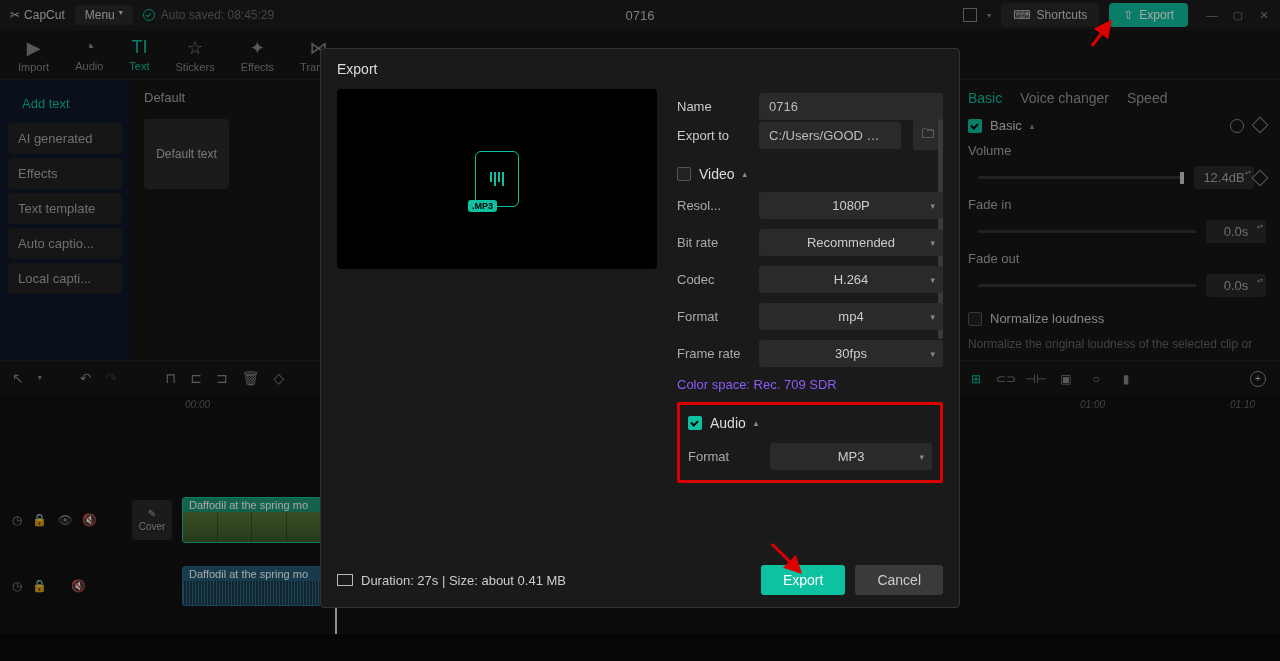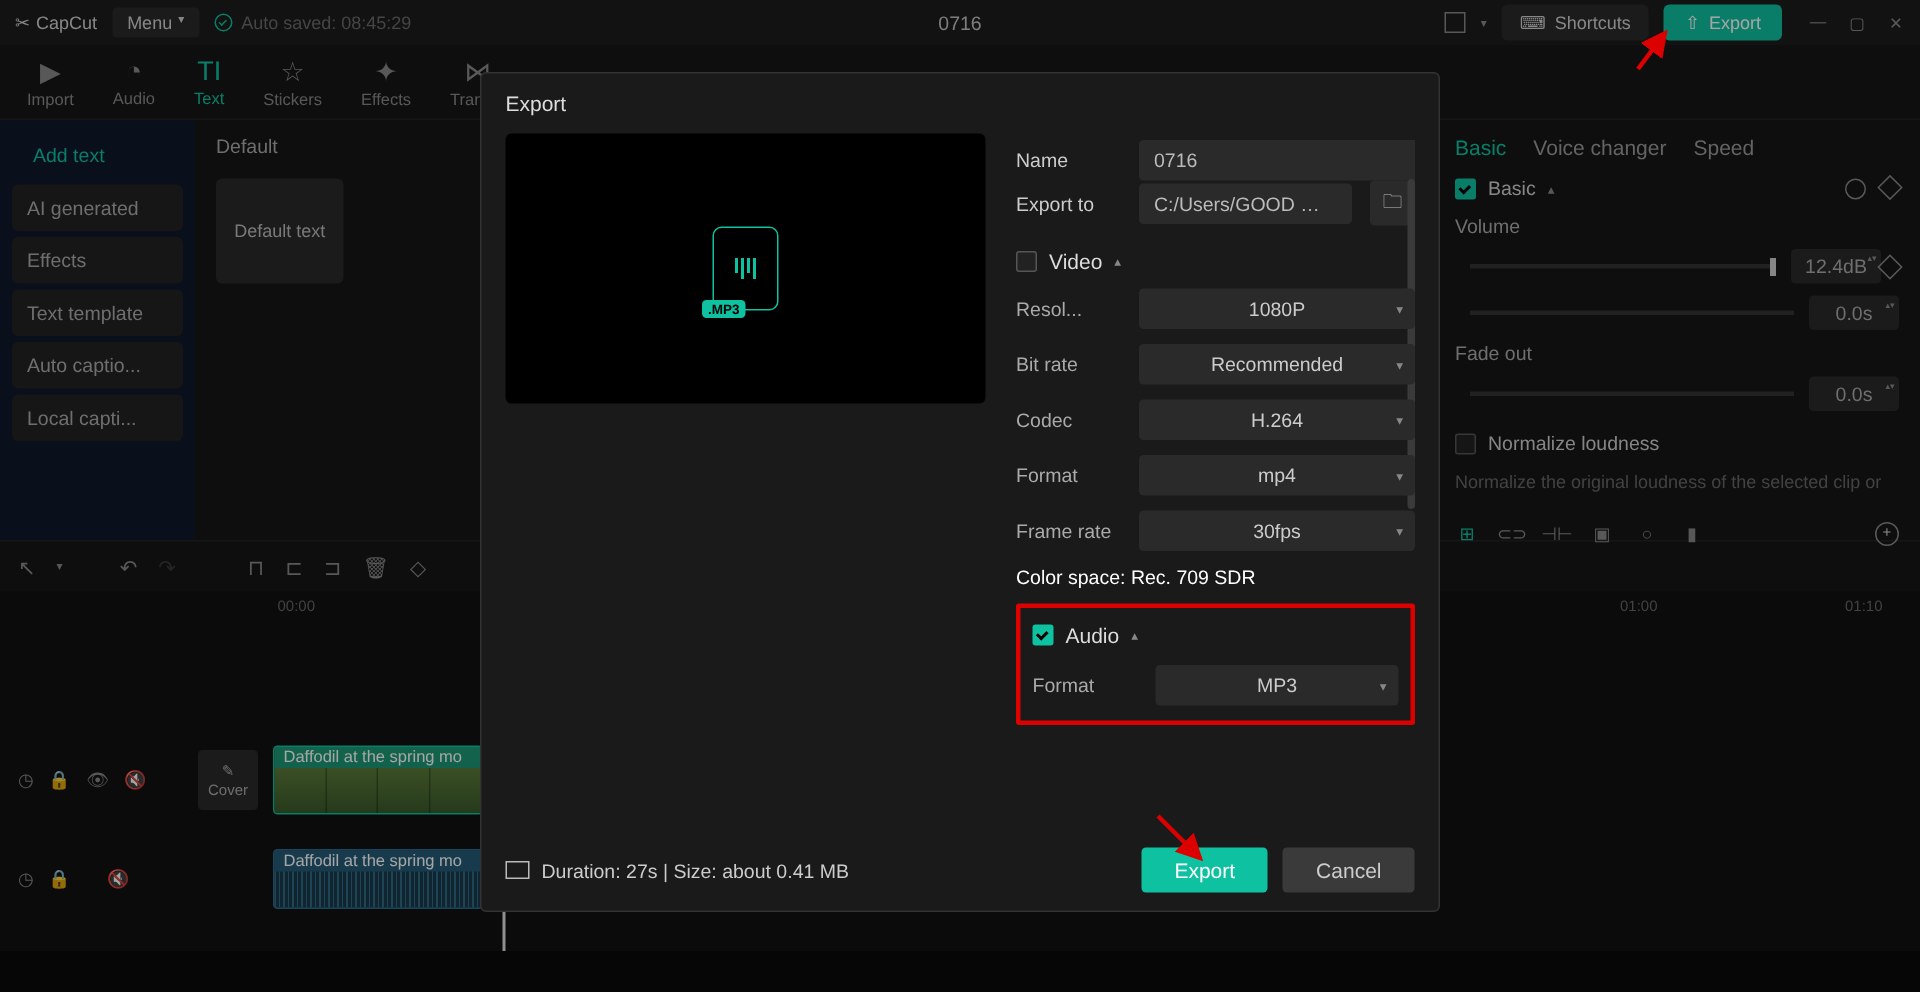--- a/index.html
+++ b/index.html
@@ -30,21 +30,21 @@
   .main-area { display:flex; height: 280px; }
   .left-panel { width: 130px; background:#0f172a; padding: 8px; display:flex; flex-direction:column; gap:4px; }
   .panel-item { padding: 8px 10px; border-radius: 4px; color:#aaa; font-size:13px; white-space:nowrap; overflow:hidden; text-overflow:ellipsis; }
   .panel-item.active { color:#0ec1a0; }
   .panel-item:not(.active) { background:#222; }
   .center-panel { flex:1; background:#161616; padding: 10px 14px; position: relative; }
   .center-top { color:#aaa; font-size:13px; margin-bottom: 14px; }
   .text-card { width: 85px; height: 70px; background:#2a2a2a; border-radius:4px; display:flex; align-items:center; justify-content:center; color:#bbb; font-size:12px; }
   .player-panel { width: 360px; background:#161616; padding: 10px 14px; border-left:1px solid #222; color:#888; }
   
-  .right-panel { width: 330px; background:#161616; padding: 10px 14px; border-left:6px solid #8b5cf6; }
+  .right-panel { width: 330px; background:#161616; padding: 10px 14px; border-left:4px solid #8b5cf6; }
   .right-tabs { display:flex; gap:18px; font-size:14px; margin-bottom:12px; }
   .right-tab.active { color:#0ec1a0; font-weight:500; }
   .right-tab { color:#999; }
   .right-sub { display:flex; align-items:center; gap:8px; margin-bottom:10px; }
   .chk { width:14px; height:14px; background:#0ec1a0; border-radius:2px; display:inline-block; position:relative; }
   .chk::after{content:'';position:absolute;left:3px;top:4px;width:5px;height:3px;border-left:2px solid #000;border-bottom:2px solid #000;transform:rotate(-45deg);}
   .chk-off { width:14px; height:14px; border:1px solid #555; border-radius:2px; display:inline-block; background:#222; }
   .prop-row { display:flex; align-items:center; justify-content:space-between; margin: 8px 0; font-size:13px; color:#aaa; }
   .spinner { background:#2a2a2a; padding:4px 8px; border-radius:3px; min-width:60px; text-align:center; position:relative; }
   .spinner-arrows { position:absolute; right:3px; top:2px; display:flex; flex-direction:column; font-size:6px; color:#888; }
@@ -54,21 +54,21 @@
   .diamond-ico { width:12px; height:12px; border:1.5px solid #888; transform:rotate(45deg); display:inline-block; }
   .norm-desc { color:#666; font-size:12px; line-height:1.4; }
   .mini-icons { display:flex; gap:14px; margin-top:18px; align-items:center; }
   .mini-icon { width:16px; height:14px; display:flex; align-items:center; justify-content:center; color:#888; font-size:12px; }
   .mini-icon.active { color:#0ec1a0; }
   .plus-circle { margin-left:auto; width:16px; height:16px; border:1.5px solid #888; border-radius:50%; display:flex; align-items:center; justify-content:center; font-size:10px; }
   
   
   .timeline-toolbar { height:34px; background:#161616; border-top:1px solid #222; display:flex; align-items:center; padding:0 12px; gap:14px; color:#888; }
   .tl-tool { font-size:14px; }
-  .timeline-ruler { height:20px; background:#111; color:#666; font-size:10px; padding-left:180px; position:relative; display:flex; align-items:center; }
+  .timeline-ruler { height:20px; background:#111; color:#666; font-size:10px; padding-left:180px; position:relative; display:flex; align-items:center;font-style:italic; }
   .ruler-tick { position:absolute; }
   .timeline-tracks { background:#111; min-height:220px; position:relative; padding-top:80px; }
   .track-row { height:52px; display:flex; align-items:center; gap:10px; padding-left:12px; margin-bottom:14px; }
   .track-ctrls { display:flex; gap:10px; color:#888; width:110px; align-items:center; }
   .track-ico { font-size:12px; }
   .cover-btn { width:40px; height:40px; background:#2a2a2a; border-radius:3px; display:flex; flex-direction:column; align-items:center; justify-content:center; color:#aaa; font-size:10px; gap:2px; }
   .video-clip { height:46px; background:linear-gradient(#3a5a3a,#2a4a2a); border:1px solid #0ec1a0; border-radius:3px; display:flex; flex-direction:column; overflow:hidden; width:140px; }
   .clip-title { background:rgba(14,193,160,0.6); padding:1px 6px; font-size:11px; color:#fff; white-space:nowrap; overflow:hidden; }
   .clip-thumbs { flex:1; display:flex; }
   .clip-thumb { flex:1; background:linear-gradient(#5a7a3a,#3a5a2a); border-right:1px solid rgba(0,0,0,0.3); }
@@ -92,21 +92,21 @@
   .form-label { width:70px; color:#ccc; font-size:13px; flex-shrink:0; }
   .form-input { flex:1; background:#2a2a2a; border:none; padding:6px 10px; color:#bbb; border-radius:3px; font-size:13px; }
   .form-path { flex:1; background:#2a2a2a; padding:6px 10px; color:#bbb; border-radius:3px; font-size:13px; white-space:nowrap; overflow:hidden; text-overflow:ellipsis; }
   .folder-btn { width:30px; height:30px; background:#2a2a2a; border-radius:3px; display:flex; align-items:center; justify-content:center; color:#bbb; }
   .section-hdr { display:flex; align-items:center; gap:8px; margin:16px 0 10px; font-size:14px; color:#ddd; font-weight:500; }
   .collapse-arr { font-size:9px; color:#888; }
   .drop-row { display:flex; align-items:center; gap:12px; margin-bottom:10px; }
   .drop-label { width:70px; color:#aaa; font-size:13px; }
   .drop-select { flex:1; background:#2a2a2a; padding:6px 10px; color:#ccc; border-radius:3px; font-size:13px; text-align:center; position:relative; font-weight:500; }
   .drop-arr { position:absolute; right:8px; top:9px; font-size:9px; color:#888; }
-  .color-space { color:#ffffff; font-size:13px; margin:6px 0 10px; }
+  .color-space { color:#8b5cf6; font-size:13px; margin:6px 0 10px; }
   .audio-box { border:3px solid #d00; border-radius:2px; padding:10px 8px; margin-top:8px; }
   .modal-footer { padding:12px 16px; display:flex; align-items:center; }
   .footer-info { display:flex; align-items:center; gap:8px; color:#ccc; font-size:13px; }
   .film-icon { width:16px; height:12px; border:1px solid #bbb; display:inline-block; }
   .footer-btns { margin-left:auto; display:flex; gap:10px; }
   .btn-export { background:#0ec1a0; color:#fff; font-weight:500; padding:7px 22px; border-radius:3px; font-size:14px; }
   .btn-cancel { background:#3a3a3a; color:#ccc; padding:7px 22px; border-radius:3px; font-size:14px; }
   
   
   .arrow { position:absolute; pointer-events:none; z-index: 200; }
@@ -217,20 +217,23 @@
     </div>
     <div class="prop-row">
       <span>Volume</span>
     </div>
     <div class="prop-row">
       <div class="slider-track">
           <div class="slider-thumb"></div>
         </div>
       <div class="spinner"><span>12.4dB</span><span class="spinner-arrows">▴▾</span></div>
       <span class="diamond-ico"></span>
+    </div>
+    <div class="prop-row">
+      <span>Fade in</span>
     </div>
     <div class="prop-row">
       <div class="slider-track"></div>
       <div class="spinner"><span>0.0s</span><span class="spinner-arrows">▴▾</span></div>
     </div>
     <div class="prop-row">
       <span>Fade out</span>
     </div>
     <div class="prop-row">
       <div class="slider-track"></div>

